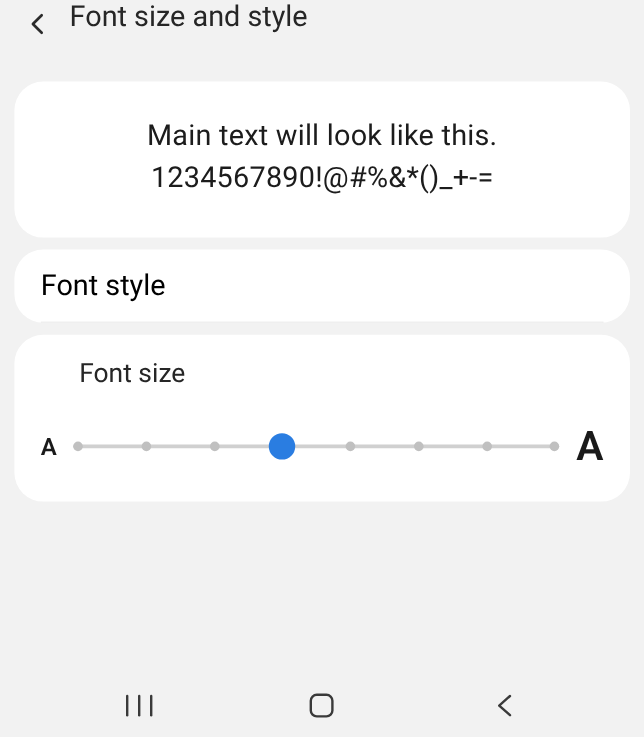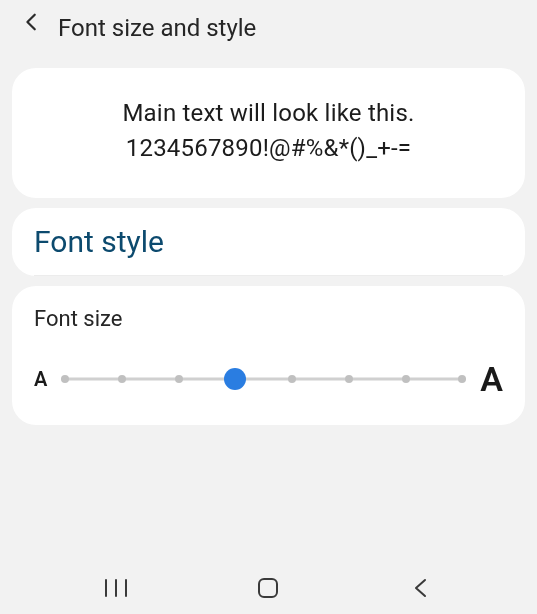--- a/index.html
+++ b/index.html
@@ -8,23 +8,23 @@
     background: #f2f2f2;
     font-family: -apple-system, "Segoe UI", Roboto, Arial, sans-serif;
     color: #1a1a1a;
     overflow: hidden;
     position: relative;
   }
 
   
   .header {
     display: flex;
-    align-items: flex-end;
+    align-items: flex-start;
     height: 58px;
-    padding: 16px 12px;
+    padding: 0 12px;
   }
   .back-btn {
     width: 40px; height: 40px;
     display: flex; align-items: center; justify-content: center;
     cursor: pointer;
   }
   .page-title {
     font-size: 24px;
     font-weight: 400;
     margin-left: 6px;
@@ -50,22 +50,22 @@
   }
 
   .row {
     padding: 16px 22px;
     display: flex;
     align-items: center;
     cursor: pointer;
   }
   .row-col { flex: 1; }
   .row-title {
-    font-size: 30px;
-    color: #0c4a6e;
+    font-size: 24px;
+    color: #000000;
   }
   .row-sub {
     font-size: 16px;
     color: #2a7de1;
     margin-top: 2px;
   }
   .divider {
     height: 1px;
     background: #ececec;
     margin: 0 22px;
@@ -84,21 +84,21 @@
     position: absolute;
     top: 1.5px; left: 2px;
     width: 24px; height: 24px;
     border: 1.5px solid #b8b8b8;
     border-radius: 50%;
     background: #fff;
   }
 
   
   .size-card { padding: 20px 22px 26px 22px; }
-  .size-title { font-size: 22px; color: #262626; margin-bottom: 28px; }
+  .size-title { font-size: 22px; color: #262626; margin-bottom: 28px; margin-left: 32px; }
   .slider-row {
     display: flex;
     align-items: center;
     gap: 12px;
   }
   .a-small { font-size: 20px; font-weight: 600; }
   .a-large { font-size: 34px; font-weight: 600; }
   .slider {
     flex: 1;
     position: relative;

